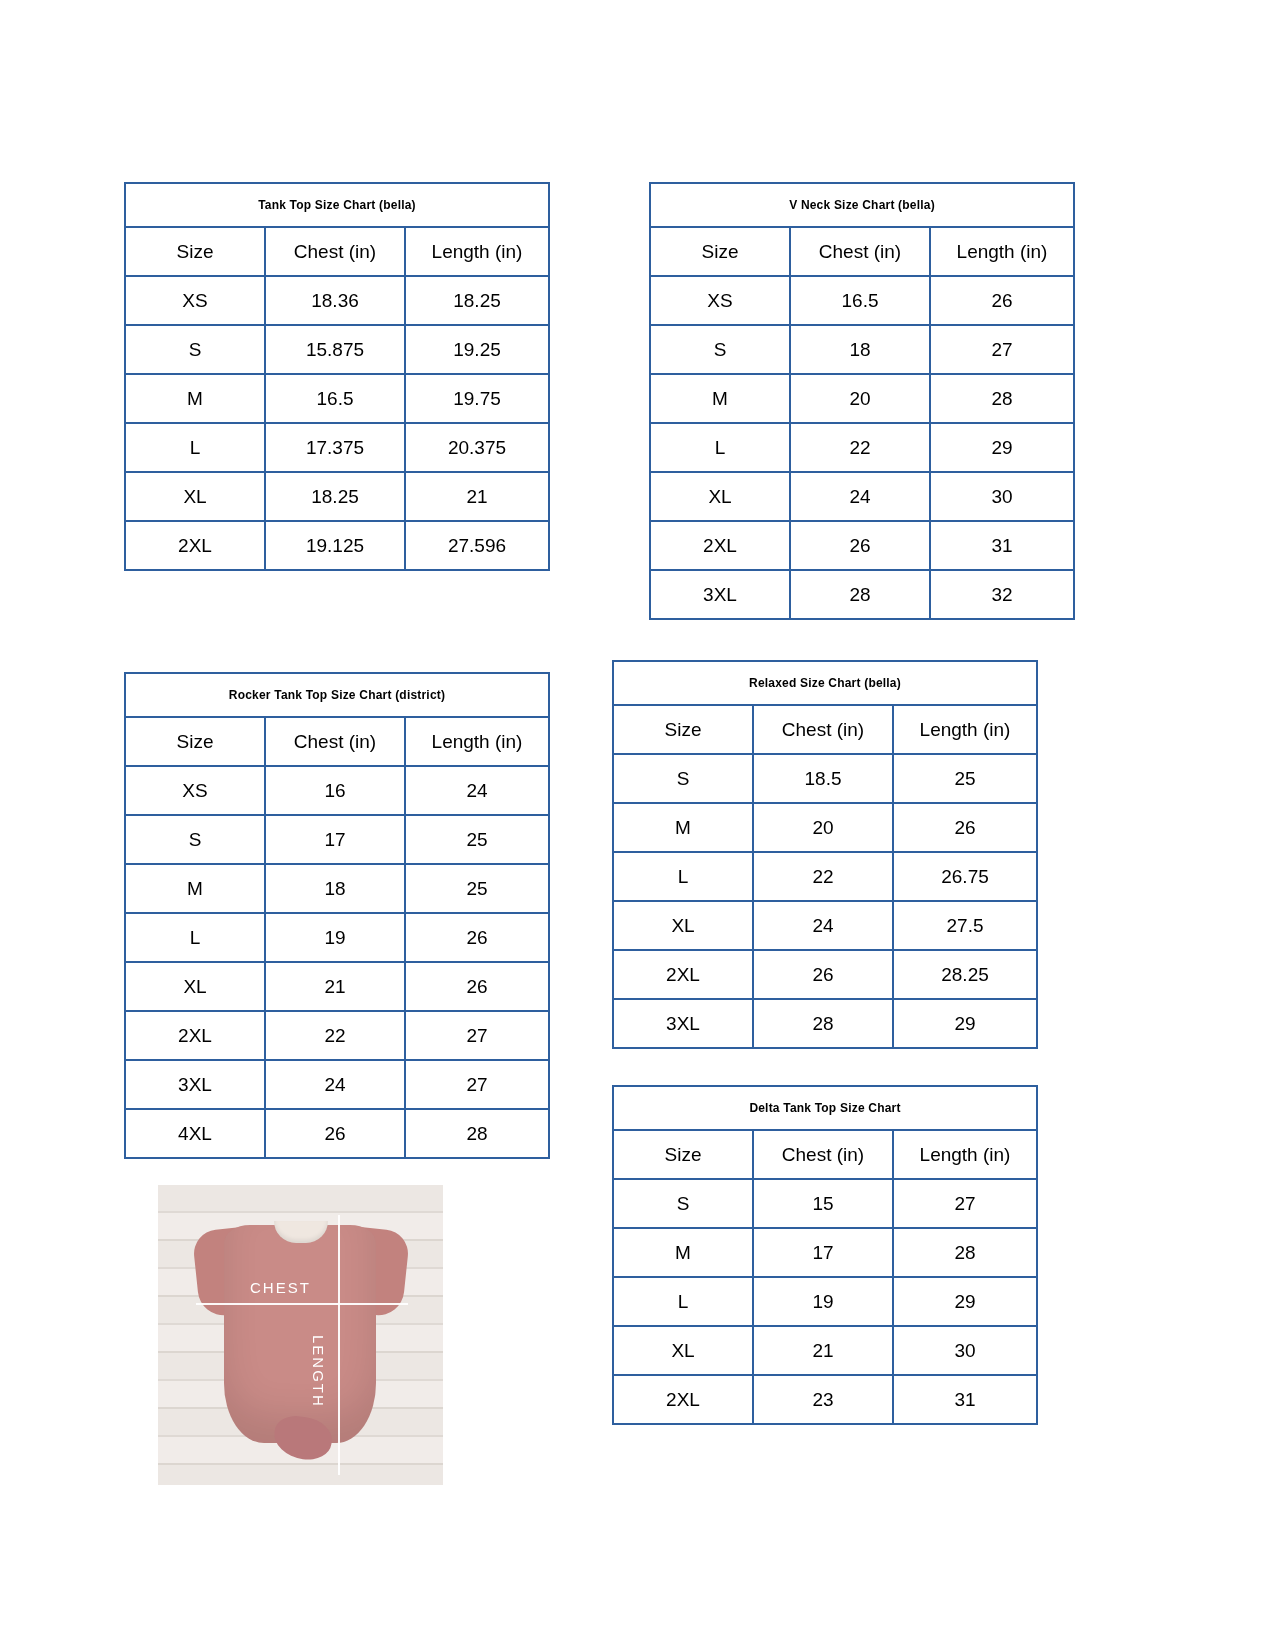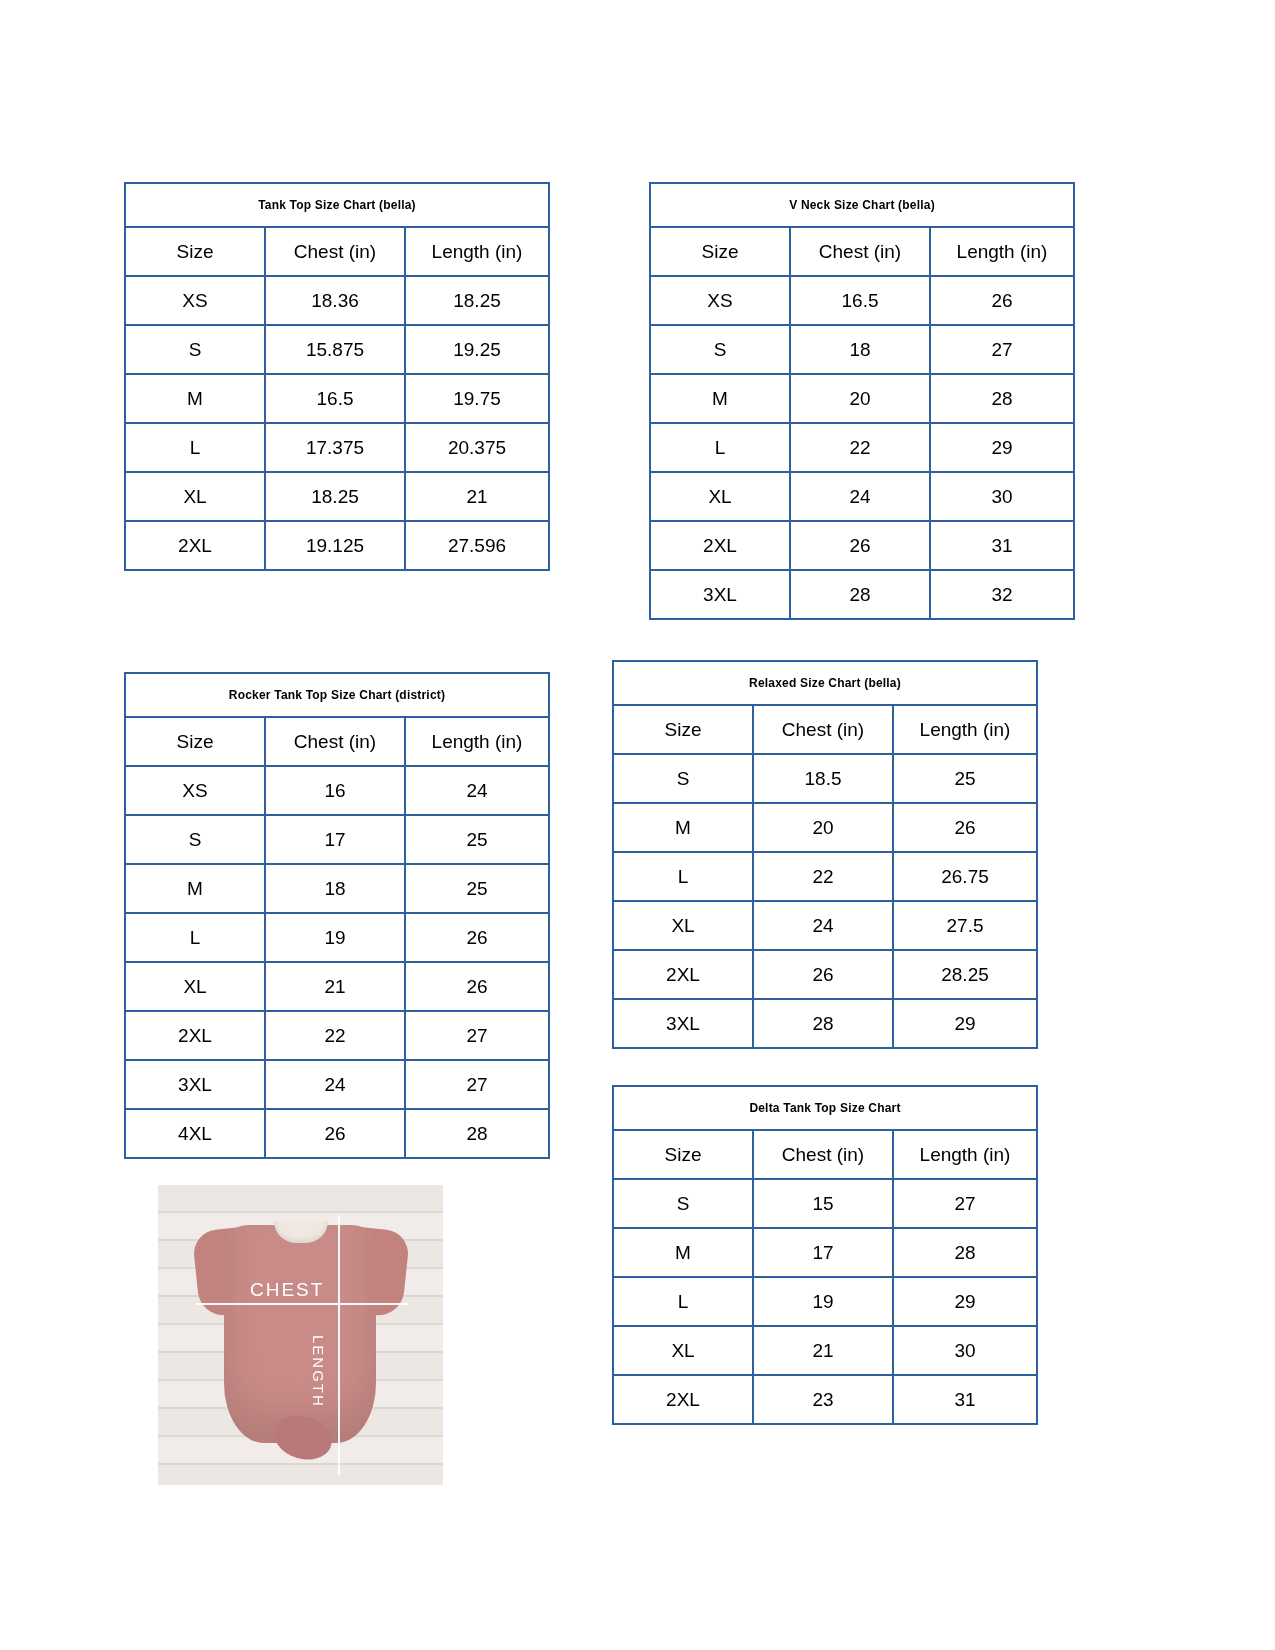--- a/index.html
+++ b/index.html
@@ -153,21 +153,21 @@
     top: 30px;
     width: 2px;
     height: 260px;
     background: rgba(255,255,255,0.95);
   }
   .label-chest {
     position: absolute;
     left: 92px;
     top: 94px;
     color: #ffffff;
-    font-size: 19px;
+    font-size: 15px;
     letter-spacing: 2px;
     font-weight: normal;
   }
   .label-length {
     position: absolute;
     left: 152px;
     top: 150px;
     color: #ffffff;
     font-size: 15px;
     letter-spacing: 2px;

